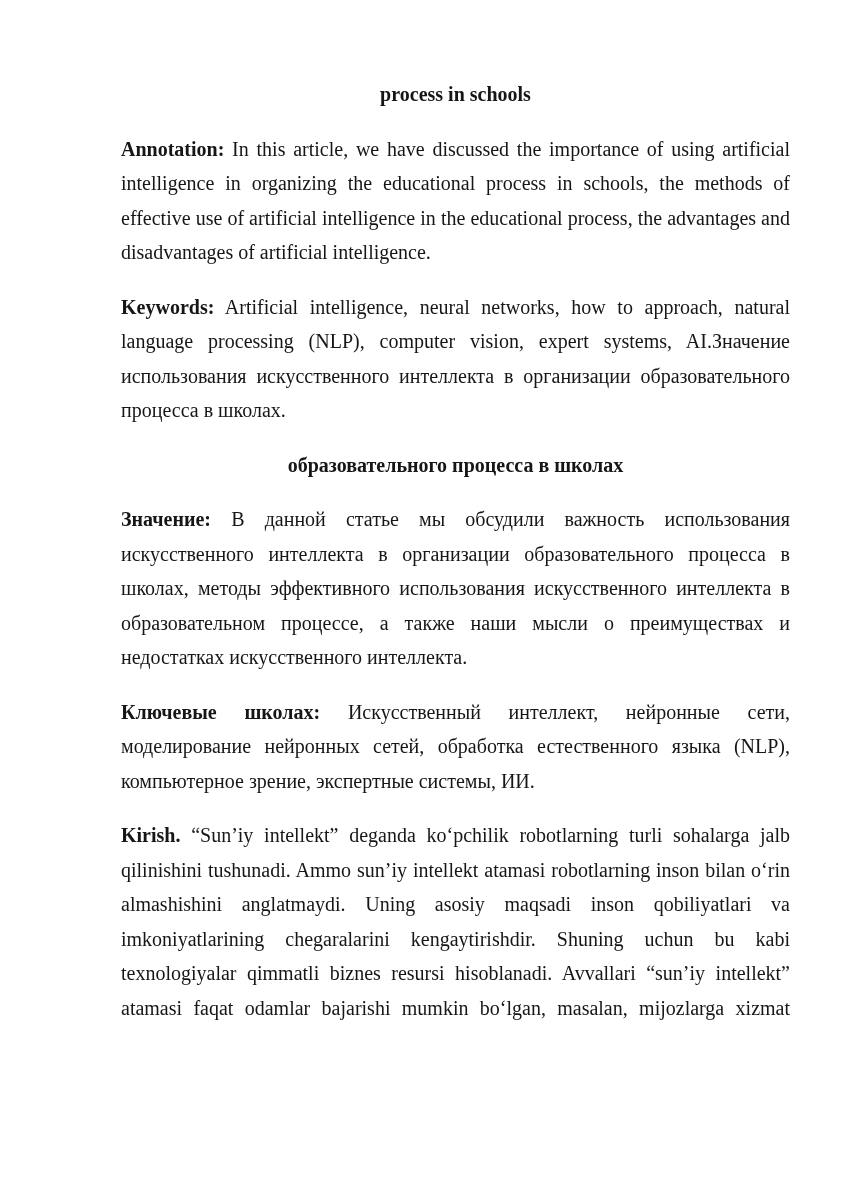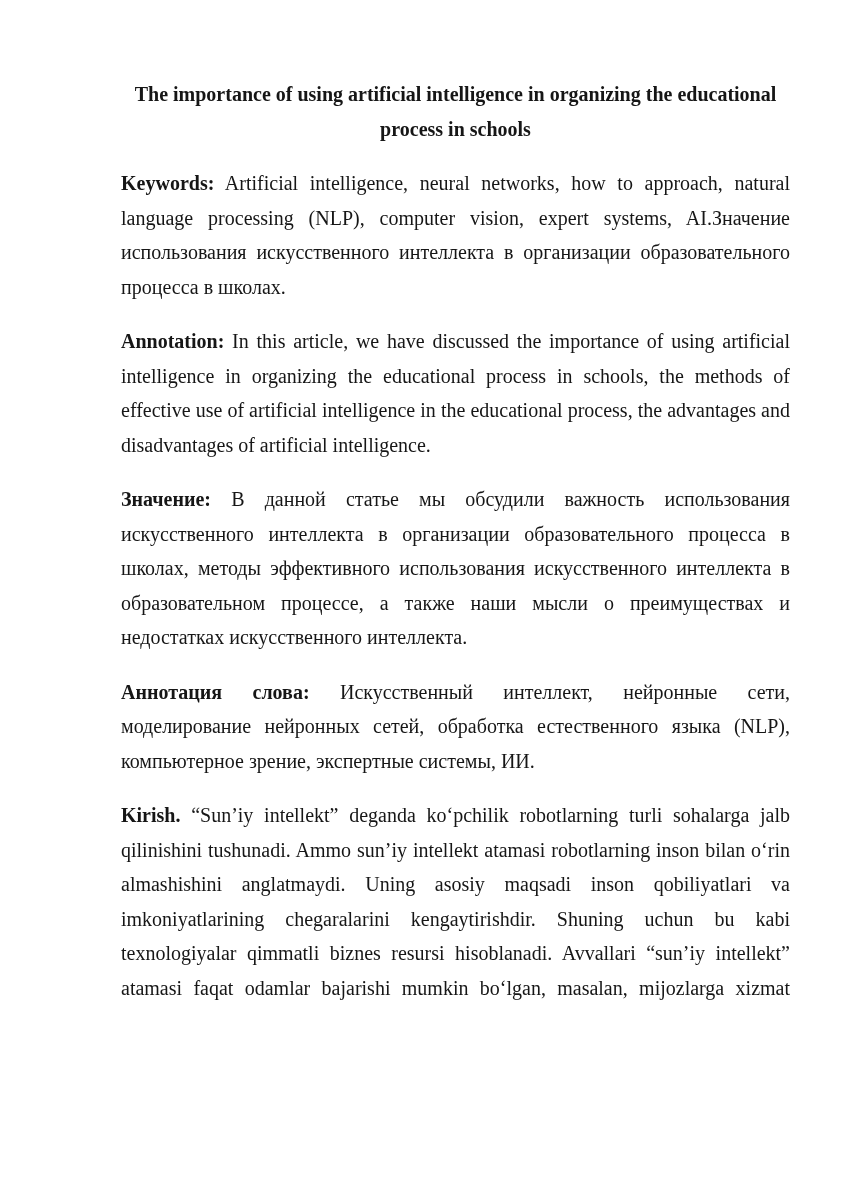--- a/index.html
+++ b/index.html
@@ -39,31 +39,31 @@
     text-align-last: justify;
   }
 </style>
 </head>
 <body>
 
 <div class="page">
   <div class="content">
 
     <h1 class="doc-title">
-      <div>The importance of using artificial intelligence in organizing the educational</div>
       <div>process in schools</div>
     </h1>
 
+    <p class="para"><span class="label">Annotation:</span> <span>In this article, we have discussed the importance of using artificial intelligence in organizing the educational process in schools, the methods of effective use of artificial intelligence in the educational process, the advantages and disadvantages of artificial intelligence.</span></p>
+
     <p class="para"><span class="label">Keywords:</span> <span>Artificial intelligence, neural networks, how to approach, natural language processing (NLP), computer vision, expert systems, AI.Значение использования искусственного интеллекта в организации образовательного процесса в школах.</span></p>
 
-    <p class="para"><span class="label">Annotation:</span> <span>In this article, we have discussed the importance of using artificial intelligence in organizing the educational process in schools, the methods of effective use of artificial intelligence in the educational process, the advantages and disadvantages of artificial intelligence.</span></p>
-
     <h2 class="doc-title">
+      <div>образовательного процесса в школах</div>
     </h2>
 
     <p class="para"><span class="label">Значение:</span> <span>В данной статье мы обсудили важность использования искусственного интеллекта в организации образовательного процесса в школах, методы эффективного использования искусственного интеллекта в образовательном процессе, а также наши мысли о преимуществах и недостатках искусственного интеллекта.</span></p>
 
-    <p class="para"><span class="label">Аннотация слова:</span> <span>Искусственный интеллект, нейронные сети, моделирование нейронных сетей, обработка естественного языка (NLP), компьютерное зрение, экспертные системы, ИИ.</span></p>
+    <p class="para"><span class="label">Ключевые школах:</span> <span>Искусственный интеллект, нейронные сети, моделирование нейронных сетей, обработка естественного языка (NLP), компьютерное зрение, экспертные системы, ИИ.</span></p>
 
     <p class="para para-intro"><span class="label">Kirish.</span> <span>“Sun’iy intellekt” deganda ko‘pchilik robotlarning turli sohalarga jalb qilinishini tushunadi. Ammo sun’iy intellekt atamasi robotlarning inson bilan o‘rin almashishini anglatmaydi. Uning asosiy maqsadi inson qobiliyatlari va imkoniyatlarining chegaralarini kengaytirishdir. Shuning uchun bu kabi texnologiyalar qimmatli biznes resursi hisoblanadi. Avvallari “sun’iy intellekt” atamasi faqat odamlar bajarishi mumkin bo‘lgan, masalan, mijozlarga xizmat</span></p>
 
   </div>
 </div>
 
 </body></html>

